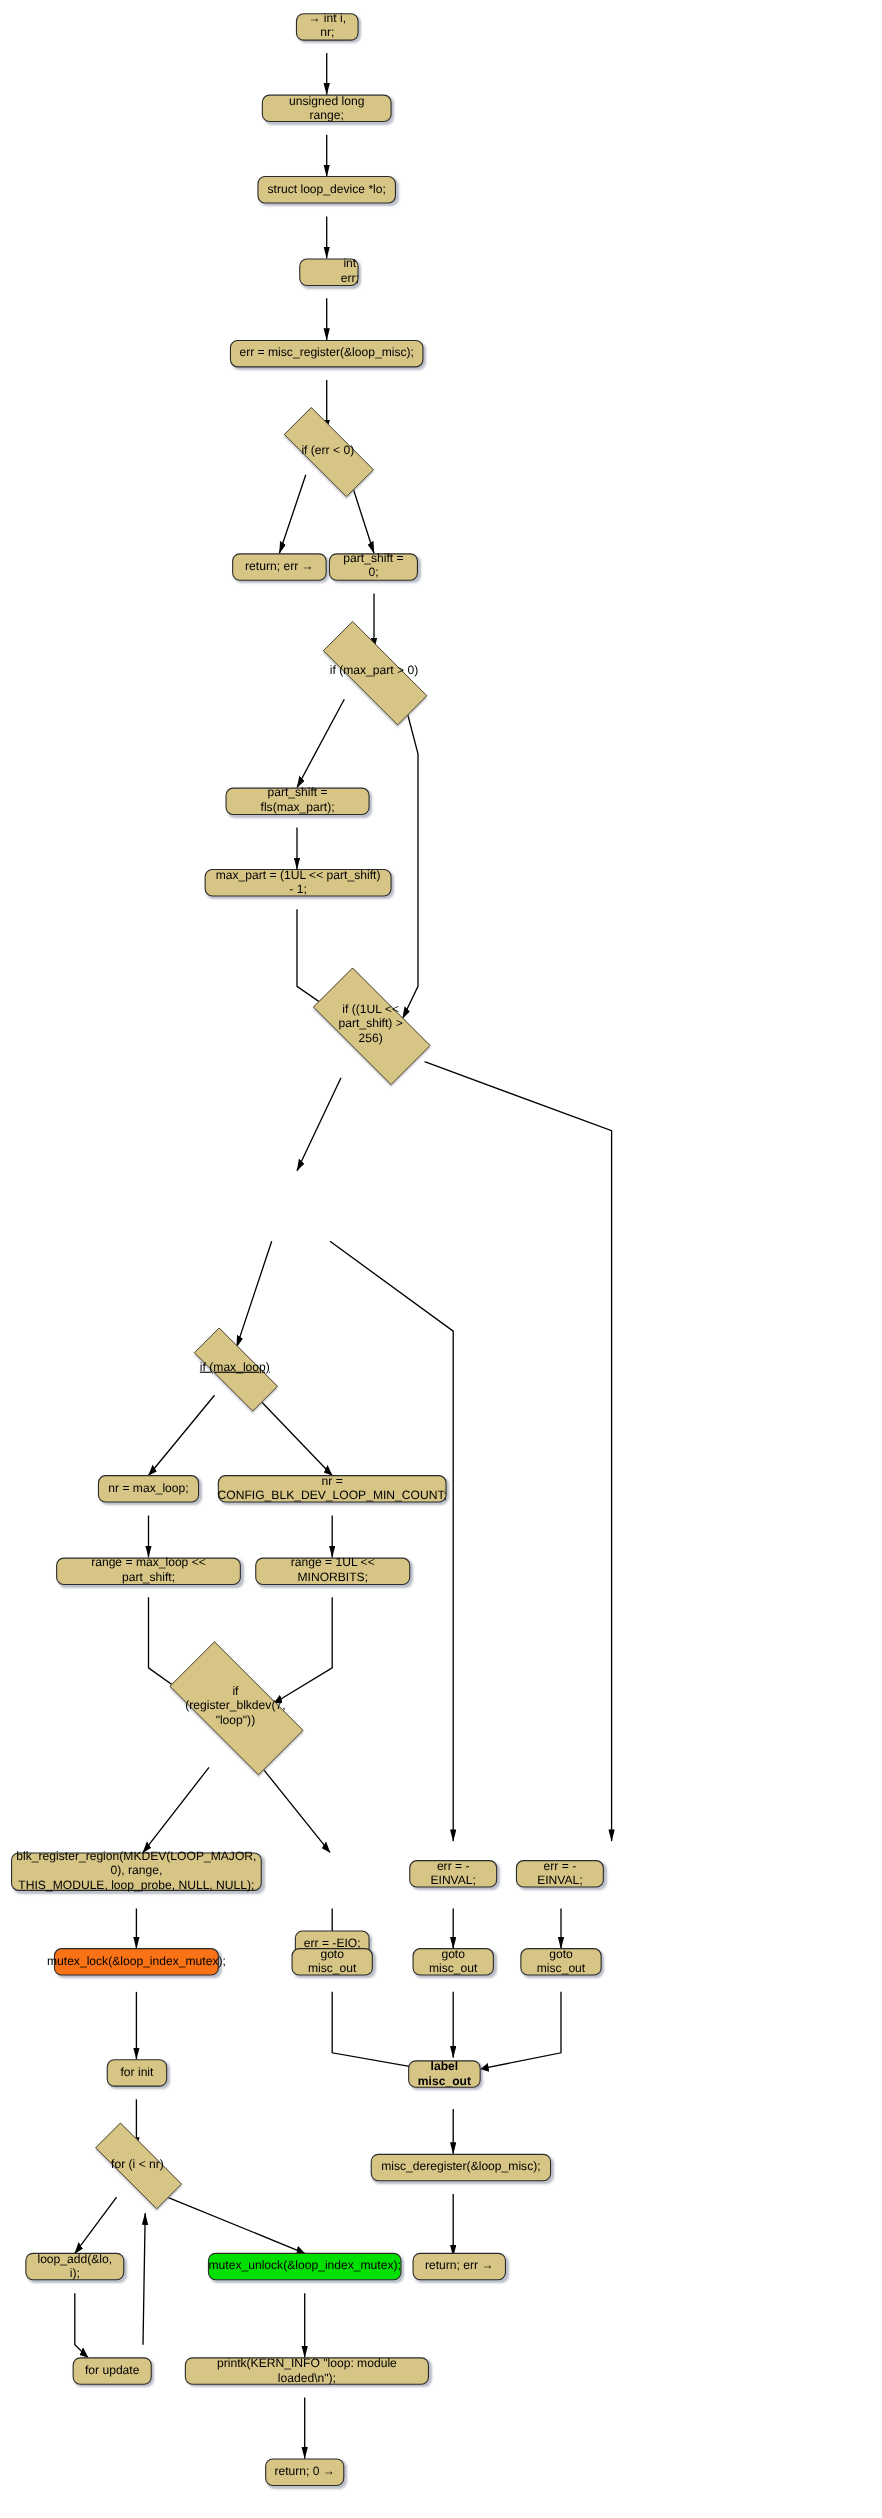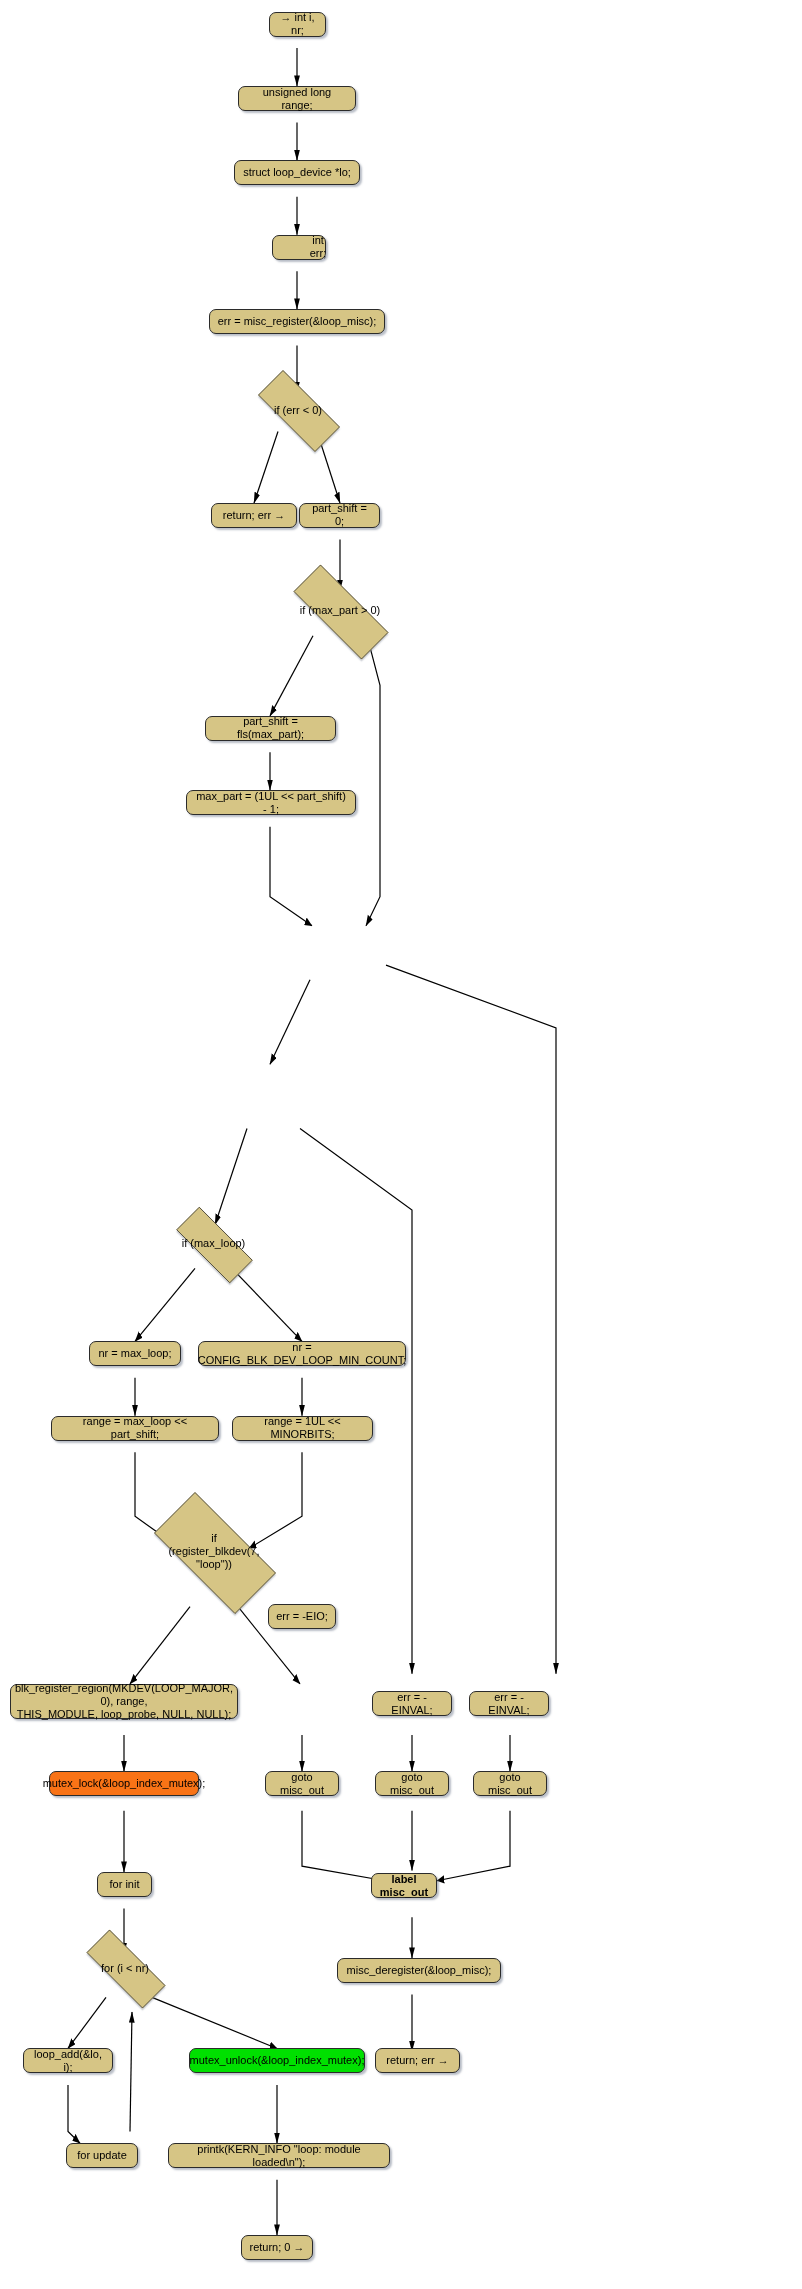--- a/index.html
+++ b/index.html
@@ -188,23 +188,29 @@
   </div>
 
   <div class="node box" style="left: 205px; top: 715.859px; width: 131px; height: 25px;">
     <span>part_shift = fls(max_part);</span>
   </div>
 
   <div class="node box" style="left: 186px; top: 790.215px; width: 170px; height: 25px;">
     <span>max_part = (1UL &lt;&lt; part_shift) - 1;</span>
   </div>
 
-
-
-  <div class="node diamond" style="left: 161px; top: 1221.77px; width: 105px; height: 44px;">
+  <div class="node diamond" style="left: 267px; top: 896.646px; width: 140px; height: 70px;">
+    <span class="dshape"></span>
+    <span class="dlabel">if ((1UL &lt;&lt;
+part_shift) &gt;
+256)</span>
+  </div>
+
+
+  <div class="node diamond" style="left: 161px; top: 1221.77px; width: 105px; height: 44px; text-decoration: underline;">
     <span class="dshape"></span>
     <span class="dlabel">if (max_loop)</span>
   </div>
 
   <div class="node box" style="left: 89px; top: 1341.32px; width: 92px; height: 25px;">
     <span>nr = max_loop;</span>
   </div>
 
   <div class="node box" style="left: 198px; top: 1341.32px; width: 208px; height: 25px;">
     <span>nr = CONFIG_BLK_DEV_LOOP_MIN_COUNT;</span>
@@ -223,21 +229,21 @@
     <span class="dlabel">if
 (register_blkdev(7,
 "loop"))</span>
   </div>
 
   <div class="node box" style="left: 10px; top: 1683.95px; width: 228px; height: 35px;">
     <span>blk_register_region(MKDEV(LOOP_MAJOR, 0), range,
 THIS_MODULE, loop_probe, NULL, NULL);</span>
   </div>
 
-  <div class="node box" style="left: 268px; top: 1604px; width: 68px; height: 25px;">
+  <div class="node box" style="left: 268px; top: 1755px; width: 68px; height: 25px;">
     <span>err = -EIO;</span>
   </div>
 
   <div class="node box" style="left: 372px; top: 1691.24px; width: 80px; height: 25px;">
     <span>err = -EINVAL;</span>
   </div>
 
   <div class="node box" style="left: 469px; top: 1691.24px; width: 80px; height: 25px;">
     <span>err = -EINVAL;</span>
   </div>

